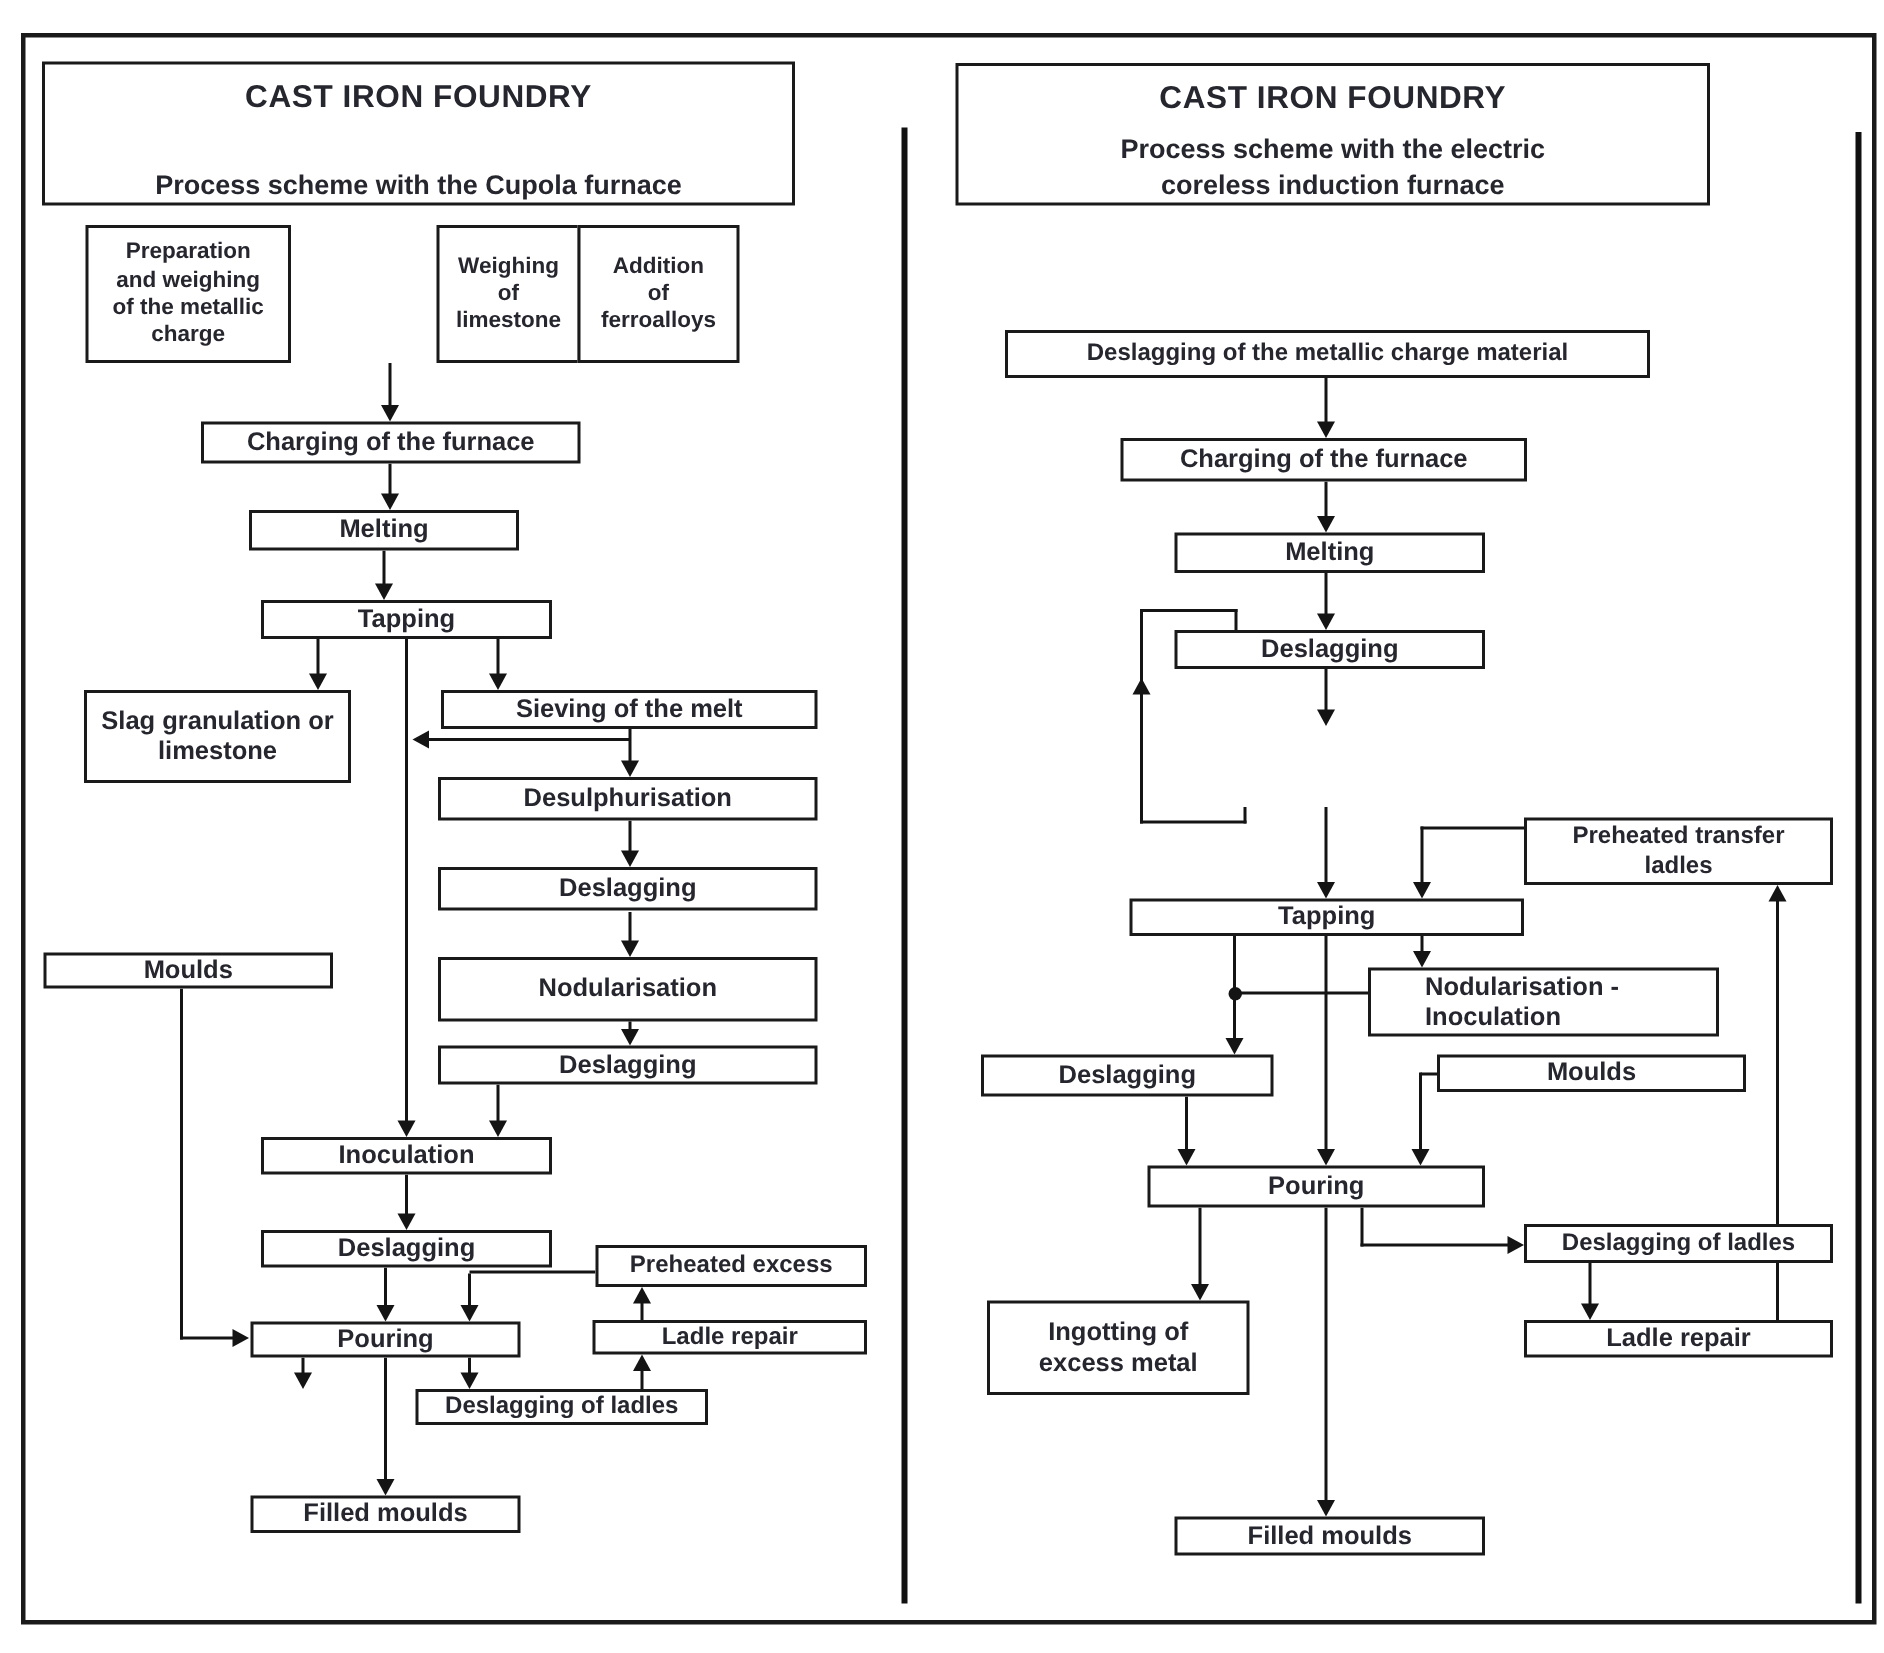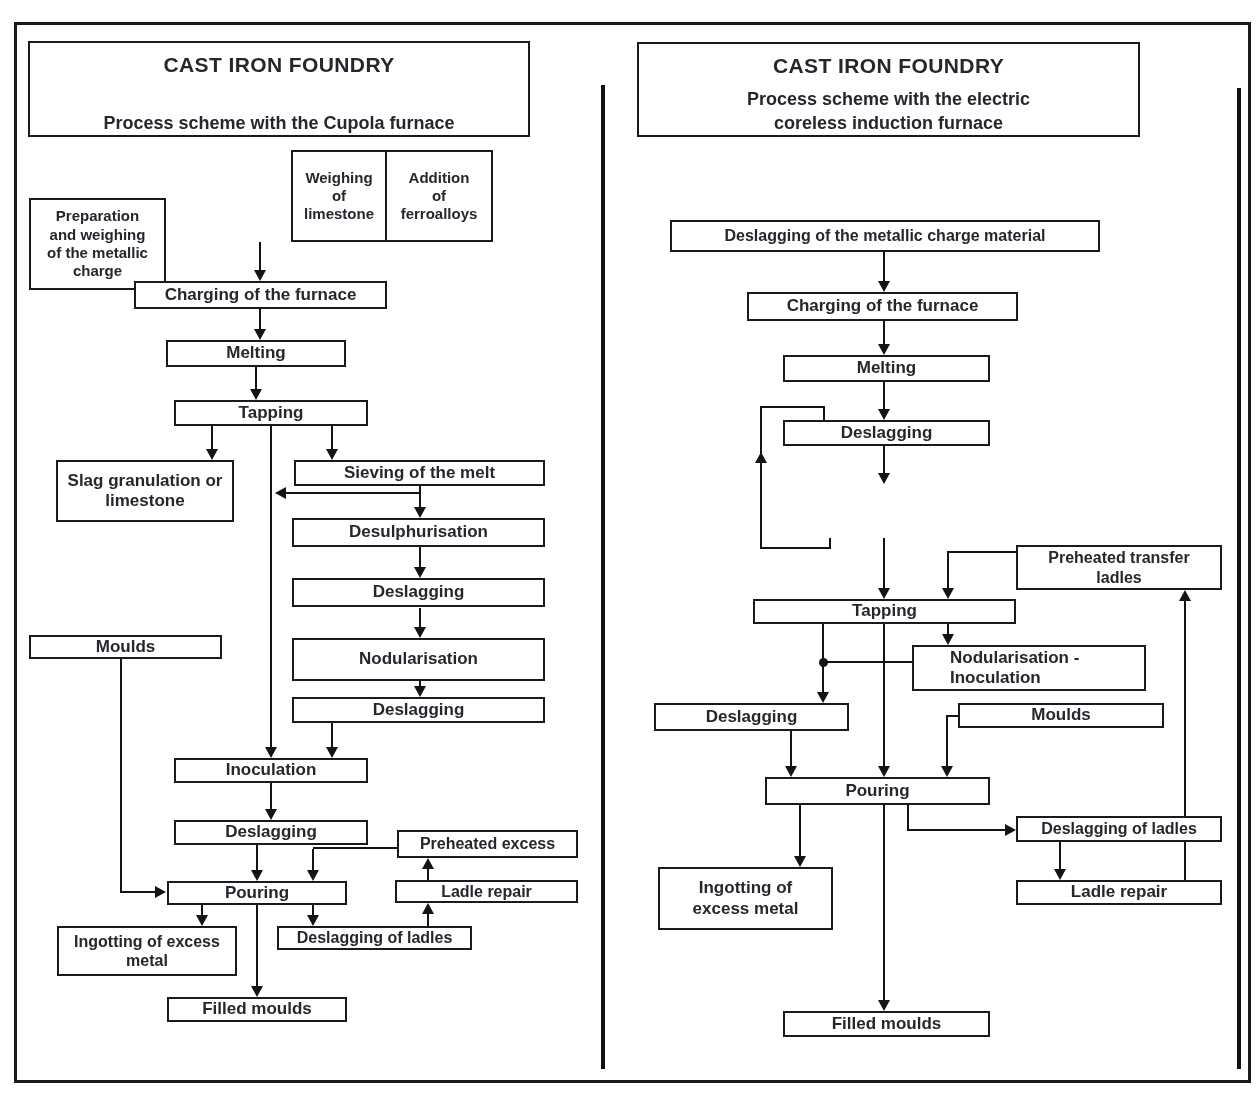--- a/index.html
+++ b/index.html
@@ -35,21 +35,21 @@
   .dot{position:absolute;width:9px;height:9px;border-radius:50%;background:#141414;z-index:4;}
 </style>
 </head>
 <body>
 
 <div class="stage" id="stage">
   <div class="outer"></div>
   <div class="divider divider-center"></div>
   <div class="divider divider-right"></div>
 <div class="box title gap" style="left: 28px; top: 41px; width: 502px; height: 96px;"><span class="l1">CAST IRON FOUNDRY</span><span class="l2">Process scheme with the Cupola furnace</span></div>
-    <div class="box small" style="left: 29px; top: 150px; width: 137px; height: 92px; margin-top: 48px;">Preparation
+    <div class="box small" style="left: 57px; top: 150px; width: 137px; height: 92px;">Preparation
 and weighing
 of the metallic
 charge</div>
     <div class="box small" style="left: 291px; top: 150px; width: 96px; height: 92px;">Weighing
 of
 limestone</div>
     <div class="box small" style="left: 385px; top: 150px; width: 108px; height: 92px;">Addition
 of
 ferroalloys</div>
     <div class="box" style="left: 134px; top: 281px; width: 253px; height: 28px;">Charging of the furnace</div>
@@ -61,22 +61,20 @@
     <div class="box" style="left: 292px; top: 518px; width: 253px; height: 29px;">Desulphurisation</div>
     <div class="box" style="left: 292px; top: 578px; width: 253px; height: 29px;">Deslagging</div>
     <div class="box" style="left: 292px; top: 638px; width: 253px; height: 43px;">Nodularisation</div>
     <div class="box" style="left: 292px; top: 697px; width: 253px; height: 26px;">Deslagging</div>
     <div class="box" style="left: 29px; top: 635px; width: 193px; height: 24px;">Moulds</div>
     <div class="box" style="left: 174px; top: 758px; width: 194px; height: 25px;">Inoculation</div>
     <div class="box" style="left: 174px; top: 820px; width: 194px; height: 25px;">Deslagging</div>
     <div class="box" style="left: 397px; top: 830px; width: 181px; height: 28px; font-size: 16px;">Preheated excess</div>
     <div class="box" style="left: 395px; top: 880px; width: 183px; height: 23px; font-size: 16px;">Ladle repair</div>
     <div class="box" style="left: 167px; top: 881px; width: 180px; height: 24px;">Pouring</div>
-    <div class="box" style="left: 57px; top: 926px; width: 180px; height: 50px; font-size: 16px;">Ingotting of excess
-metal</div>
     <div class="box" style="left: 277px; top: 926px; width: 195px; height: 24px; font-size: 16px;">Deslagging of ladles</div>
     <div class="box" style="left: 167px; top: 997px; width: 180px; height: 25px;">Filled moulds</div>
     <div class="ln" style="left: 259px; top: 242px; width: 2px; height: 30px; background: rgb(20, 20, 20);"></div>
     <div class="ln" style="left: 259px; top: 309px; width: 2px; height: 23px; background: rgb(20, 20, 20);"></div>
     <div class="ln" style="left: 255px; top: 367px; width: 2px; height: 25px; background: rgb(20, 20, 20);"></div>
     <div class="ln" style="left: 211px; top: 426px; width: 2px; height: 26px; background: rgb(20, 20, 20);"></div>
     <div class="ln" style="left: 331px; top: 426px; width: 2px; height: 26px; background: rgb(20, 20, 20);"></div>
     <div class="ln" style="left: 270px; top: 426px; width: 2px; height: 323px; background: rgb(20, 20, 20);"></div>
     <div class="ln" style="left: 419px; top: 486px; width: 2px; height: 24px; background: rgb(20, 20, 20);"></div>
     <div class="ln" style="left: 283px; top: 492px; width: 137px; height: 2px; background: rgb(20, 20, 20);"></div>

